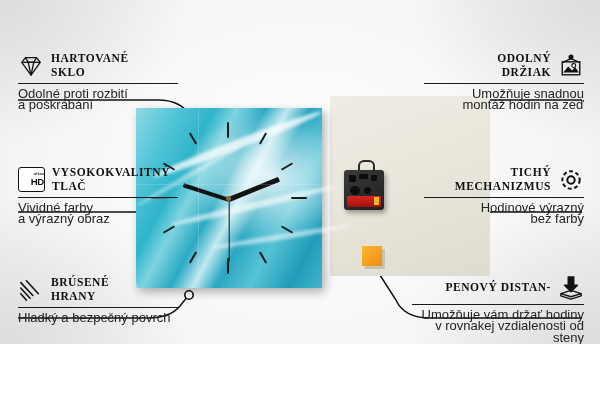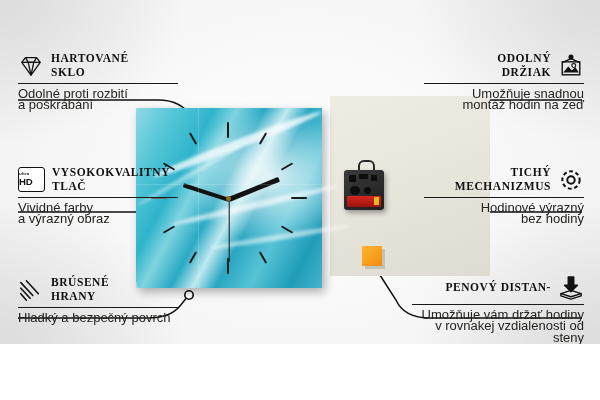--- a/index.html
+++ b/index.html
@@ -95,21 +95,21 @@
   .rule{height:1px;background:#1a1a1a;margin:4px 0 4px;}
   .sub{
     font-family:Liberation Sans, sans-serif;
     font-size:13px;line-height:11.3px;color:#22251f;
   }
   .feat.right .sub{text-align:right;}
   .ico{width:26px;height:24px;flex:0 0 26px;display:block;}
 
   .hd-box{
     width:25px;height:23px;border:1.7px solid #111;border-radius:3px;
-    display:flex;flex-direction:column;align-items:flex-start;justify-content:center;
+    display:flex;flex-direction:column;align-items:flex-end;justify-content:center;
     line-height:1;flex:0 0 25px;background:#fff;
   }
   .hd-top{font-family:"Liberation Sans",sans-serif;font-size:4.4px;font-weight:700;letter-spacing:.2px;color:#111;}
   .hd-main{font-family:"Liberation Sans",sans-serif;font-size:9.6px;font-weight:700;letter-spacing:-.3px;color:#111;margin-top:.5px;}
 </style>
 </head>
 <body>
 
 <div id="stage">
 
@@ -261,21 +261,21 @@
       </div>
       <svg class="ico" viewBox="0 0 28 26">
         <g fill="none" stroke="#111" stroke-width="2.2">
           <circle cx="14" cy="13" r="9.4" stroke-dasharray="4.1 2.9"></circle>
           <circle cx="14" cy="13" r="4"></circle>
         </g>
       </svg>
     </div>
     <div class="rule"></div>
     <div class="sub">Hodinové výrazný</div>
-    <div class="sub">bez hodiny</div>
+    <div class="sub">bez farby</div>
   </div>
 
   <div class="feat right" style="left:412px;top:276px;width:172px;">
     <div class="head">
       <div style="flex:1;">
         <div class="ttl">PENOVÝ DISTAN-</div>
       </div>
       <svg class="ico" viewBox="0 0 28 26">
         <g fill="none" stroke="#111" stroke-width="1.5" stroke-linejoin="round">
           <path d="M11,1 H17 V10 H21 L14,17 L7,10 H11 Z" fill="#111"></path>

